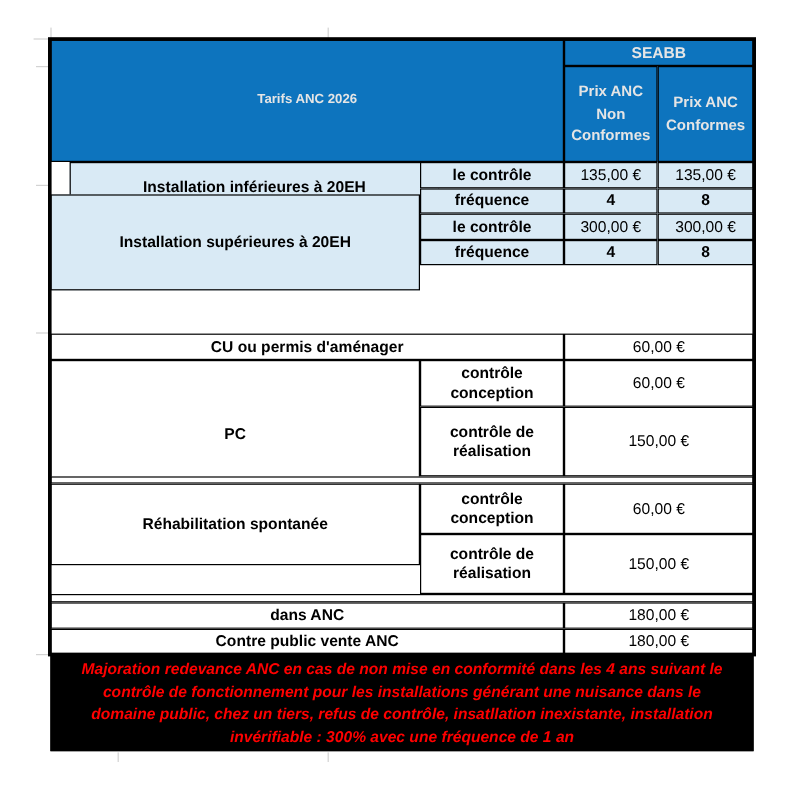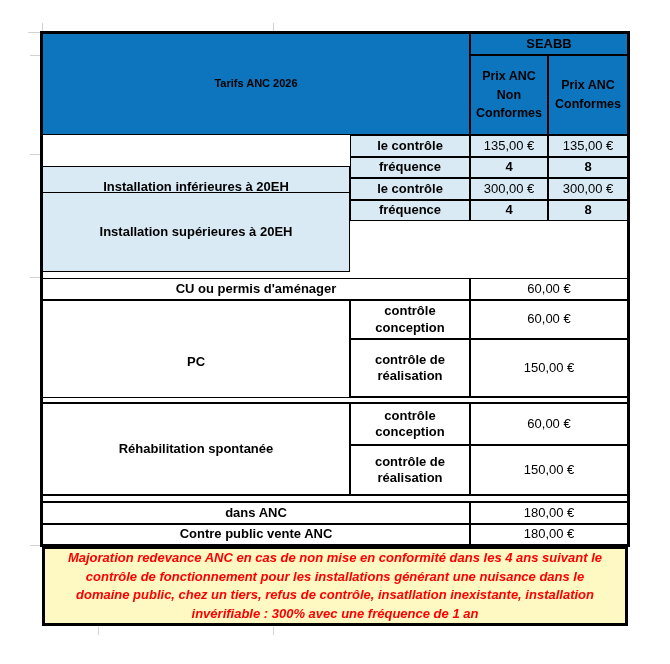--- a/index.html
+++ b/index.html
@@ -16,38 +16,38 @@
     border:1px solid #000000;
     display:flex;
     align-items:center;
     justify-content:center;
     text-align:center;
     font-size:13px;
     color:#000000;
     line-height:1.25;
     padding:1px 2px;
   }
-  .blue{background:#0d74be;color:#000000;font-weight:bold;}
+  .blue{background:#0d74be;color:#e5e5e5;font-weight:bold;}
   .lblue{background:#d9eaf5;}
   .white{background:#ffffff;}
   .bold{font-weight:bold;}
   .title{font-size:11px;}
   .colhead{font-size:12.5px;line-height:1.5;}
   .outer-border{
     position:absolute;
     box-sizing:border-box;
     border:3px solid #000000;
     pointer-events:none;
     background:transparent;
   }
   .footer-box{
     position:absolute;
     box-sizing:border-box;
     left:42px;top:546px;width:586px;height:80px;
-    background:#fef9c3;
+    background:#000000;
     border:3px solid #000000;
     display:flex;
     flex-direction:column;
     align-items:center;
     justify-content:center;
     color:#ff0000;
     font-weight:bold;
     font-style:italic;
     font-size:13px;
     line-height:18.5px;
@@ -68,48 +68,48 @@
   <div class="stub" style="left:30px;top:277px;width:12px;height:1px;"></div>
   <div class="stub" style="left:30px;top:545px;width:12px;height:1px;"></div>
   <div class="stub" style="left:273px;top:627px;width:1px;height:8px;"></div>
   <div class="stub" style="left:98px;top:627px;width:1px;height:8px;"></div>
 
   <div class="cell blue title" style="left:42px;top:33px;width:428px;height:102px;">Tarifs ANC 2026</div>
   <div class="cell blue" style="left:470px;top:33px;width:158px;height:22px;">SEABB</div>
   <div class="cell blue colhead" style="left:470px;top:55px;width:78px;height:80px;">Prix ANC Non Conformes</div>
   <div class="cell blue colhead" style="left:548px;top:55px;width:80px;height:80px;">Prix ANC Conformes</div>
 
-  <div class="cell lblue bold" style="left:42px;top:135px;width:308px;height:43px;margin-top:31px;">Installation inférieures à 20EH</div>
+  <div class="cell lblue bold" style="left:58px;top:135px;width:308px;height:43px;">Installation inférieures à 20EH</div>
   <div class="cell lblue bold" style="left:350px;top:135px;width:120px;height:22px;">le contrôle</div>
   <div class="cell lblue" style="left:470px;top:135px;width:78px;height:22px;">135,00 €</div>
   <div class="cell lblue" style="left:548px;top:135px;width:80px;height:22px;">135,00 €</div>
   <div class="cell lblue bold" style="left:350px;top:157px;width:120px;height:21px;">fréquence</div>
   <div class="cell lblue bold" style="left:470px;top:157px;width:78px;height:21px;">4</div>
   <div class="cell lblue bold" style="left:548px;top:157px;width:80px;height:21px;">8</div>
 
-  <div class="cell lblue bold" style="left:42px;top:192px;width:308px;height:80px;">Installation supérieures à 20EH</div>
+  <div class="cell lblue bold" style="left:42px;top:162px;width:308px;height:80px;">Installation supérieures à 20EH</div>
   <div class="cell lblue bold" style="left:350px;top:178px;width:120px;height:22px;">le contrôle</div>
   <div class="cell lblue" style="left:470px;top:178px;width:78px;height:22px;">300,00 €</div>
   <div class="cell lblue" style="left:548px;top:178px;width:80px;height:22px;">300,00 €</div>
   <div class="cell lblue bold" style="left:350px;top:200px;width:120px;height:21px;">fréquence</div>
   <div class="cell lblue bold" style="left:470px;top:200px;width:78px;height:21px;">4</div>
   <div class="cell lblue bold" style="left:548px;top:200px;width:80px;height:21px;">8</div>
 
   <div class="cell white bold" style="left:42px;top:278px;width:428px;height:22px;text-align:center;">CU ou permis d'aménager</div>
   <div class="cell white" style="left:470px;top:278px;width:158px;height:22px;">60,00 €</div>
 
   <div class="cell white bold" style="left:42px;top:300px;width:308px;height:124px;">PC</div>
   <div class="cell white bold" style="left:350px;top:300px;width:120px;height:39px;">contrôle conception</div>
   <div class="cell white" style="left:470px;top:300px;width:158px;height:39px;">60,00 €</div>
   <div class="cell white bold" style="left:350px;top:339px;width:120px;height:58px;">contrôle de réalisation</div>
   <div class="cell white" style="left:470px;top:339px;width:158px;height:58px;">150,00 €</div>
 
   <div class="cell white" style="left:42px;top:397px;width:586px;height:6px;"></div>
 
-  <div class="cell white bold" style="left:42px;top:403px;width:308px;height:92px;">Réhabilitation spontanée</div>
+  <div class="cell white bold" style="left:42px;top:403px;width:308px;height:68px;">Réhabilitation spontanée</div>
   <div class="cell white bold" style="left:350px;top:403px;width:120px;height:42px;">contrôle conception</div>
   <div class="cell white" style="left:470px;top:403px;width:158px;height:42px;">60,00 €</div>
   <div class="cell white bold" style="left:350px;top:445px;width:120px;height:50px;">contrôle de réalisation</div>
   <div class="cell white" style="left:470px;top:445px;width:158px;height:50px;">150,00 €</div>
 
   <div class="cell white" style="left:42px;top:495px;width:586px;height:7px;"></div>
 
   <div class="cell white bold" style="left:42px;top:502px;width:428px;height:22px;">dans ANC</div>
   <div class="cell white" style="left:470px;top:502px;width:158px;height:22px;">180,00 €</div>
 

